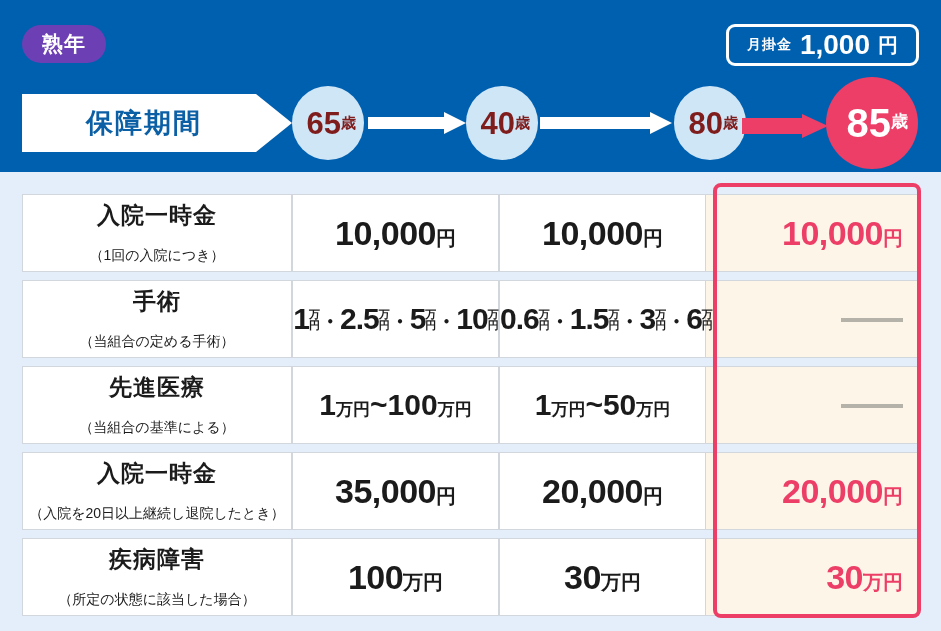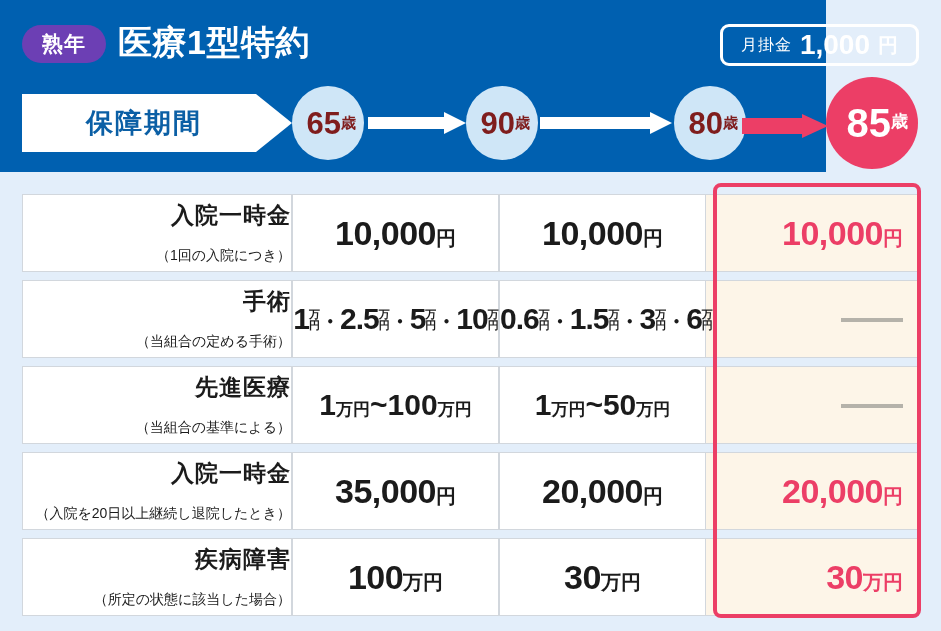--- a/index.html
+++ b/index.html
@@ -13,21 +13,21 @@
     font-family: "Liberation Sans", "DejaVu Sans", sans-serif;
     overflow: hidden;
     position: relative;
   }
 
   
   .header {
     position: absolute;
     left: 0;
     top: 0;
-    width: 826px;
+    width: 941px;
     height: 172px;
     background: #0060b0;
     box-sizing: border-box;
   }
 
   .header-top {
     position: absolute;
     left: 0;
     top: 12px;
     width: 941px;
@@ -70,22 +70,22 @@
     padding: 0 18px;
     border: 3px solid #ffffff;
     border-radius: 9px;
     color: #ffffff;
     display: flex;
     align-items: center;
     gap: 8px;
     box-sizing: border-box;
   }
   .premium-label {
-    font-size: 16px;
-    font-weight: normal;
+    font-size: 14px;
+    font-weight: bold;
     letter-spacing: 1px;
   }
   .premium-amount {
     font-size: 28px;
     font-weight: bold;
     letter-spacing: 0px;
   }
   .premium-yen {
     font-size: 20px;
     font-weight: bold;
@@ -223,21 +223,21 @@
     background: #ffffff;
   }
 
   .col-label { width: 270px; }
   .col-v1    { width: 207px; }
   .col-v2    { width: 207px; }
   .col-v3    { width: 213px; }
 
   .cell-label {
     background: #eff3f7;
-    text-align: right;
+    text-align: center;
     color: #1b1b1b;
     padding: 4px 6px;
   }
   .lbl-main {
     font-size: 23px;
     font-weight: bold;
     line-height: 1.2;
     letter-spacing: 1px;
   }
   .lbl-sub {
@@ -324,21 +324,20 @@
     pointer-events: none;
   }
 </style>
 </head>
 <body>
 
 <div class="header">
 
   <div class="header-top">
     <div class="badge-pill">熟年</div>
-    <div class="plan-title">医療1型特約</div>
 
     <div class="premium-box">
       <span class="premium-label">月掛金</span>
       <span class="premium-amount">1,000</span>
       <span class="premium-yen">円</span>
     </div>
   </div>
 
   <div class="timeline">
 
@@ -348,21 +347,21 @@
       <span class="num">65</span>
       <span class="sai">歳</span>
     </div>
 
     <div class="tl-arrow arrow-a">
       <div class="shaft"></div>
         <div class="head"></div>
     </div>
 
     <div class="age-node node-70">
-      <span class="num">90</span>
+      <span class="num">40</span>
       <span class="sai">歳</span>
     </div>
 
     <div class="tl-arrow arrow-b">
       <div class="shaft"></div>
         <div class="head"></div>
     </div>
 
     <div class="age-node node-80">
       <span class="num">80</span>

